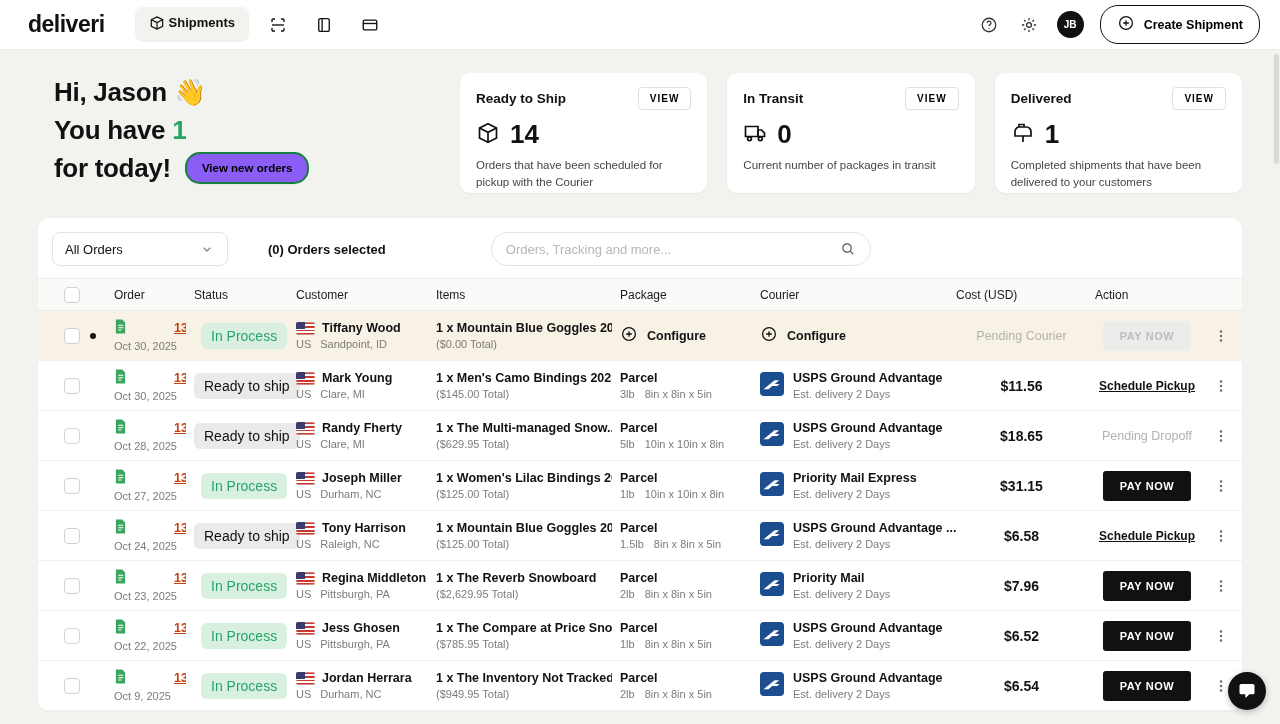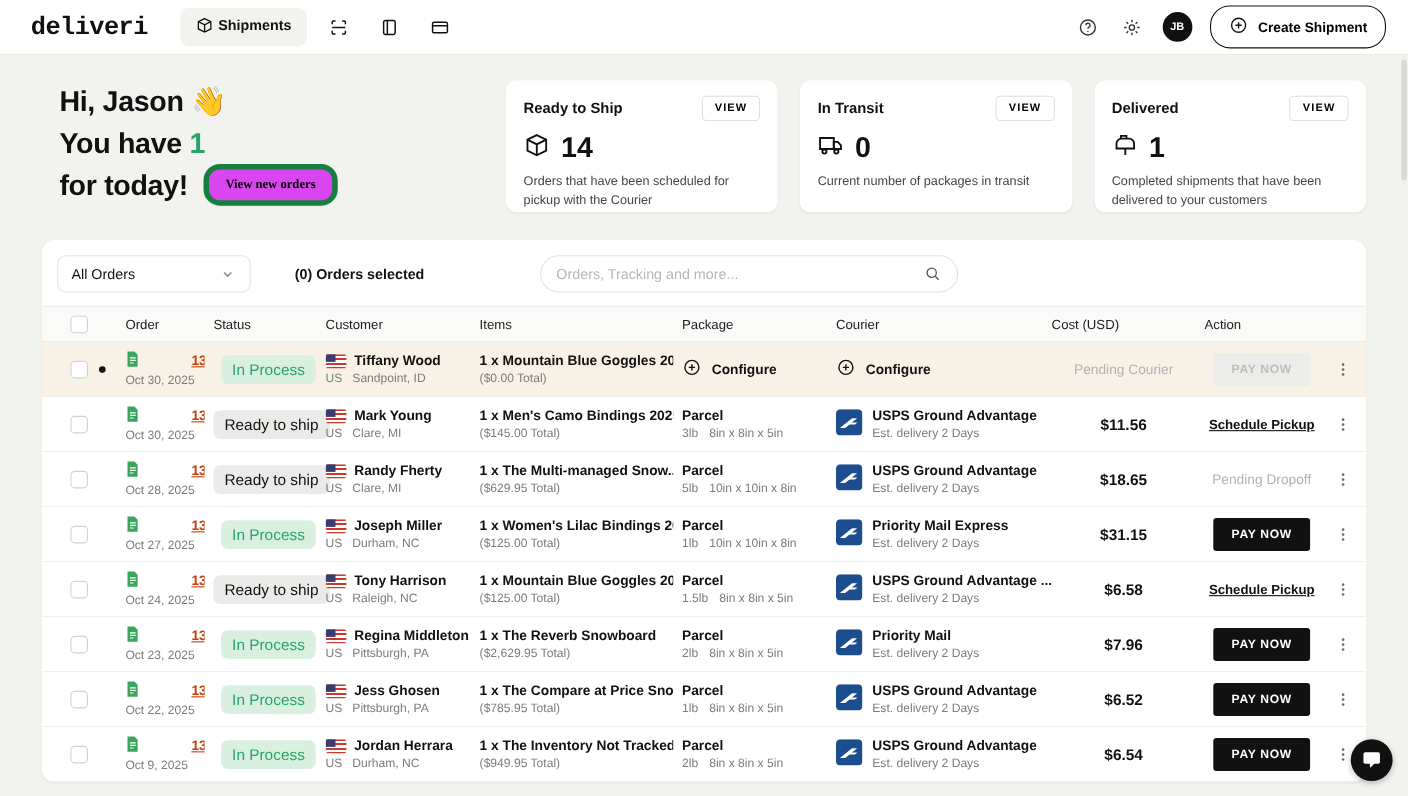--- a/index.html
+++ b/index.html
@@ -1,35 +1,35 @@
 <!DOCTYPE html>
 <html><head>
 <meta charset="utf-8">
 <style>
   * { margin:0; padding:0; box-sizing:border-box; }
   html,body { width:1280px; height:724px; overflow:hidden; }
   body { background:#f2f2ef; font-family:"Liberation Sans", sans-serif; color:#111; position:relative; }
 
   
   .navbar { height:50px; background:#fff; border-bottom:1px solid #ebebe9; display:flex; align-items:center; padding:0 20px 0 28px; position:relative; z-index:5; }
-  .logo { font-family:Liberation Mono, monospace; font-weight:700; font-size:23px; letter-spacing:-.5px; margin-right:30px; cursor:pointer; }
+  .logo { font-family:Liberation Sans, sans-serif; font-weight:700; font-size:23px; letter-spacing:-.5px; margin-right:30px; cursor:pointer; }
   .nav-tab { display:flex; gap:4px; background:#f2f2ef; border-radius:8px; padding:8px 14px; font-weight:700; font-size:13px; cursor:pointer; }
   .nav-iconbtn { width:34px; height:34px; display:flex; align-items:center; justify-content:center; background:none; border:none; margin-left:12px; cursor:pointer; }
   .nav-right { margin-left:auto; display:flex; align-items:center; gap:16px; }
   .round-iconbtn { width:24px; height:24px; background:none; border:none; display:flex; align-items:center; justify-content:center; cursor:pointer; }
   .avatar { width:27px; height:27px; border-radius:50%; background:#111; color:#fff; font-size:10px; font-weight:700; display:flex; align-items:center; justify-content:center; cursor:pointer; }
   .create-btn { display:flex; align-items:center; gap:9px; border:1.5px solid #111; border-radius:18px; background:#fff; padding:8px 16px; font-size:12.5px; font-weight:700; cursor:pointer; font-family:inherit; }
 
   
   .hero { display:flex; padding:23px 38px 25px 54px; gap:24px; }
   .greeting { width:382px; flex:none; }
   .g-line { font-size:26px; font-weight:700; line-height:38px; letter-spacing:-.3px; display:flex; align-items:center; }
   .green { color:#27a567; margin:0 7px; }
   .g-line .sp { margin-right:7px; }
-  .view-orders-btn { background:#d946ef; border:5px solid #15803d; border-radius:15px; padding:8px 15px; font-size:11.5px; font-weight:700; margin-left:14px; cursor:pointer; font-family:Liberation Serif, serif; box-shadow:0 1px 1px rgba(0,0,0,.04); }
+  .view-orders-btn { background:#8b5cf6; border:2px solid #15803d; border-radius:15px; padding:8px 15px; font-size:11.5px; font-weight:700; margin-left:14px; cursor:pointer; font-family:Liberation Sans, sans-serif; box-shadow:0 1px 1px rgba(0,0,0,.04); }
   .stat-cards { display:flex; gap:20px; flex:1; }
   .stat-card { background:#fff; border-radius:10px; padding:14px 16px; flex:1; height:120px; box-shadow:0 1px 2px rgba(0,0,0,.05); }
   .stat-head { display:flex; align-items:center; justify-content:space-between; }
   .stat-title { font-size:13.5px; font-weight:600; }
   .view-btn { border:1px solid #e0e0de; background:#fff; border-radius:4px; font-size:10px; font-weight:700; letter-spacing:1px; padding:5px 11px; cursor:pointer; font-family:inherit; }
   .stat-valrow { display:flex; align-items:center; gap:10px; margin:9px 0 7px; }
   .stat-value { font-size:26px; font-weight:800; }
   .stat-desc { font-size:11.5px; color:#454545; line-height:1.45; }
 
   

